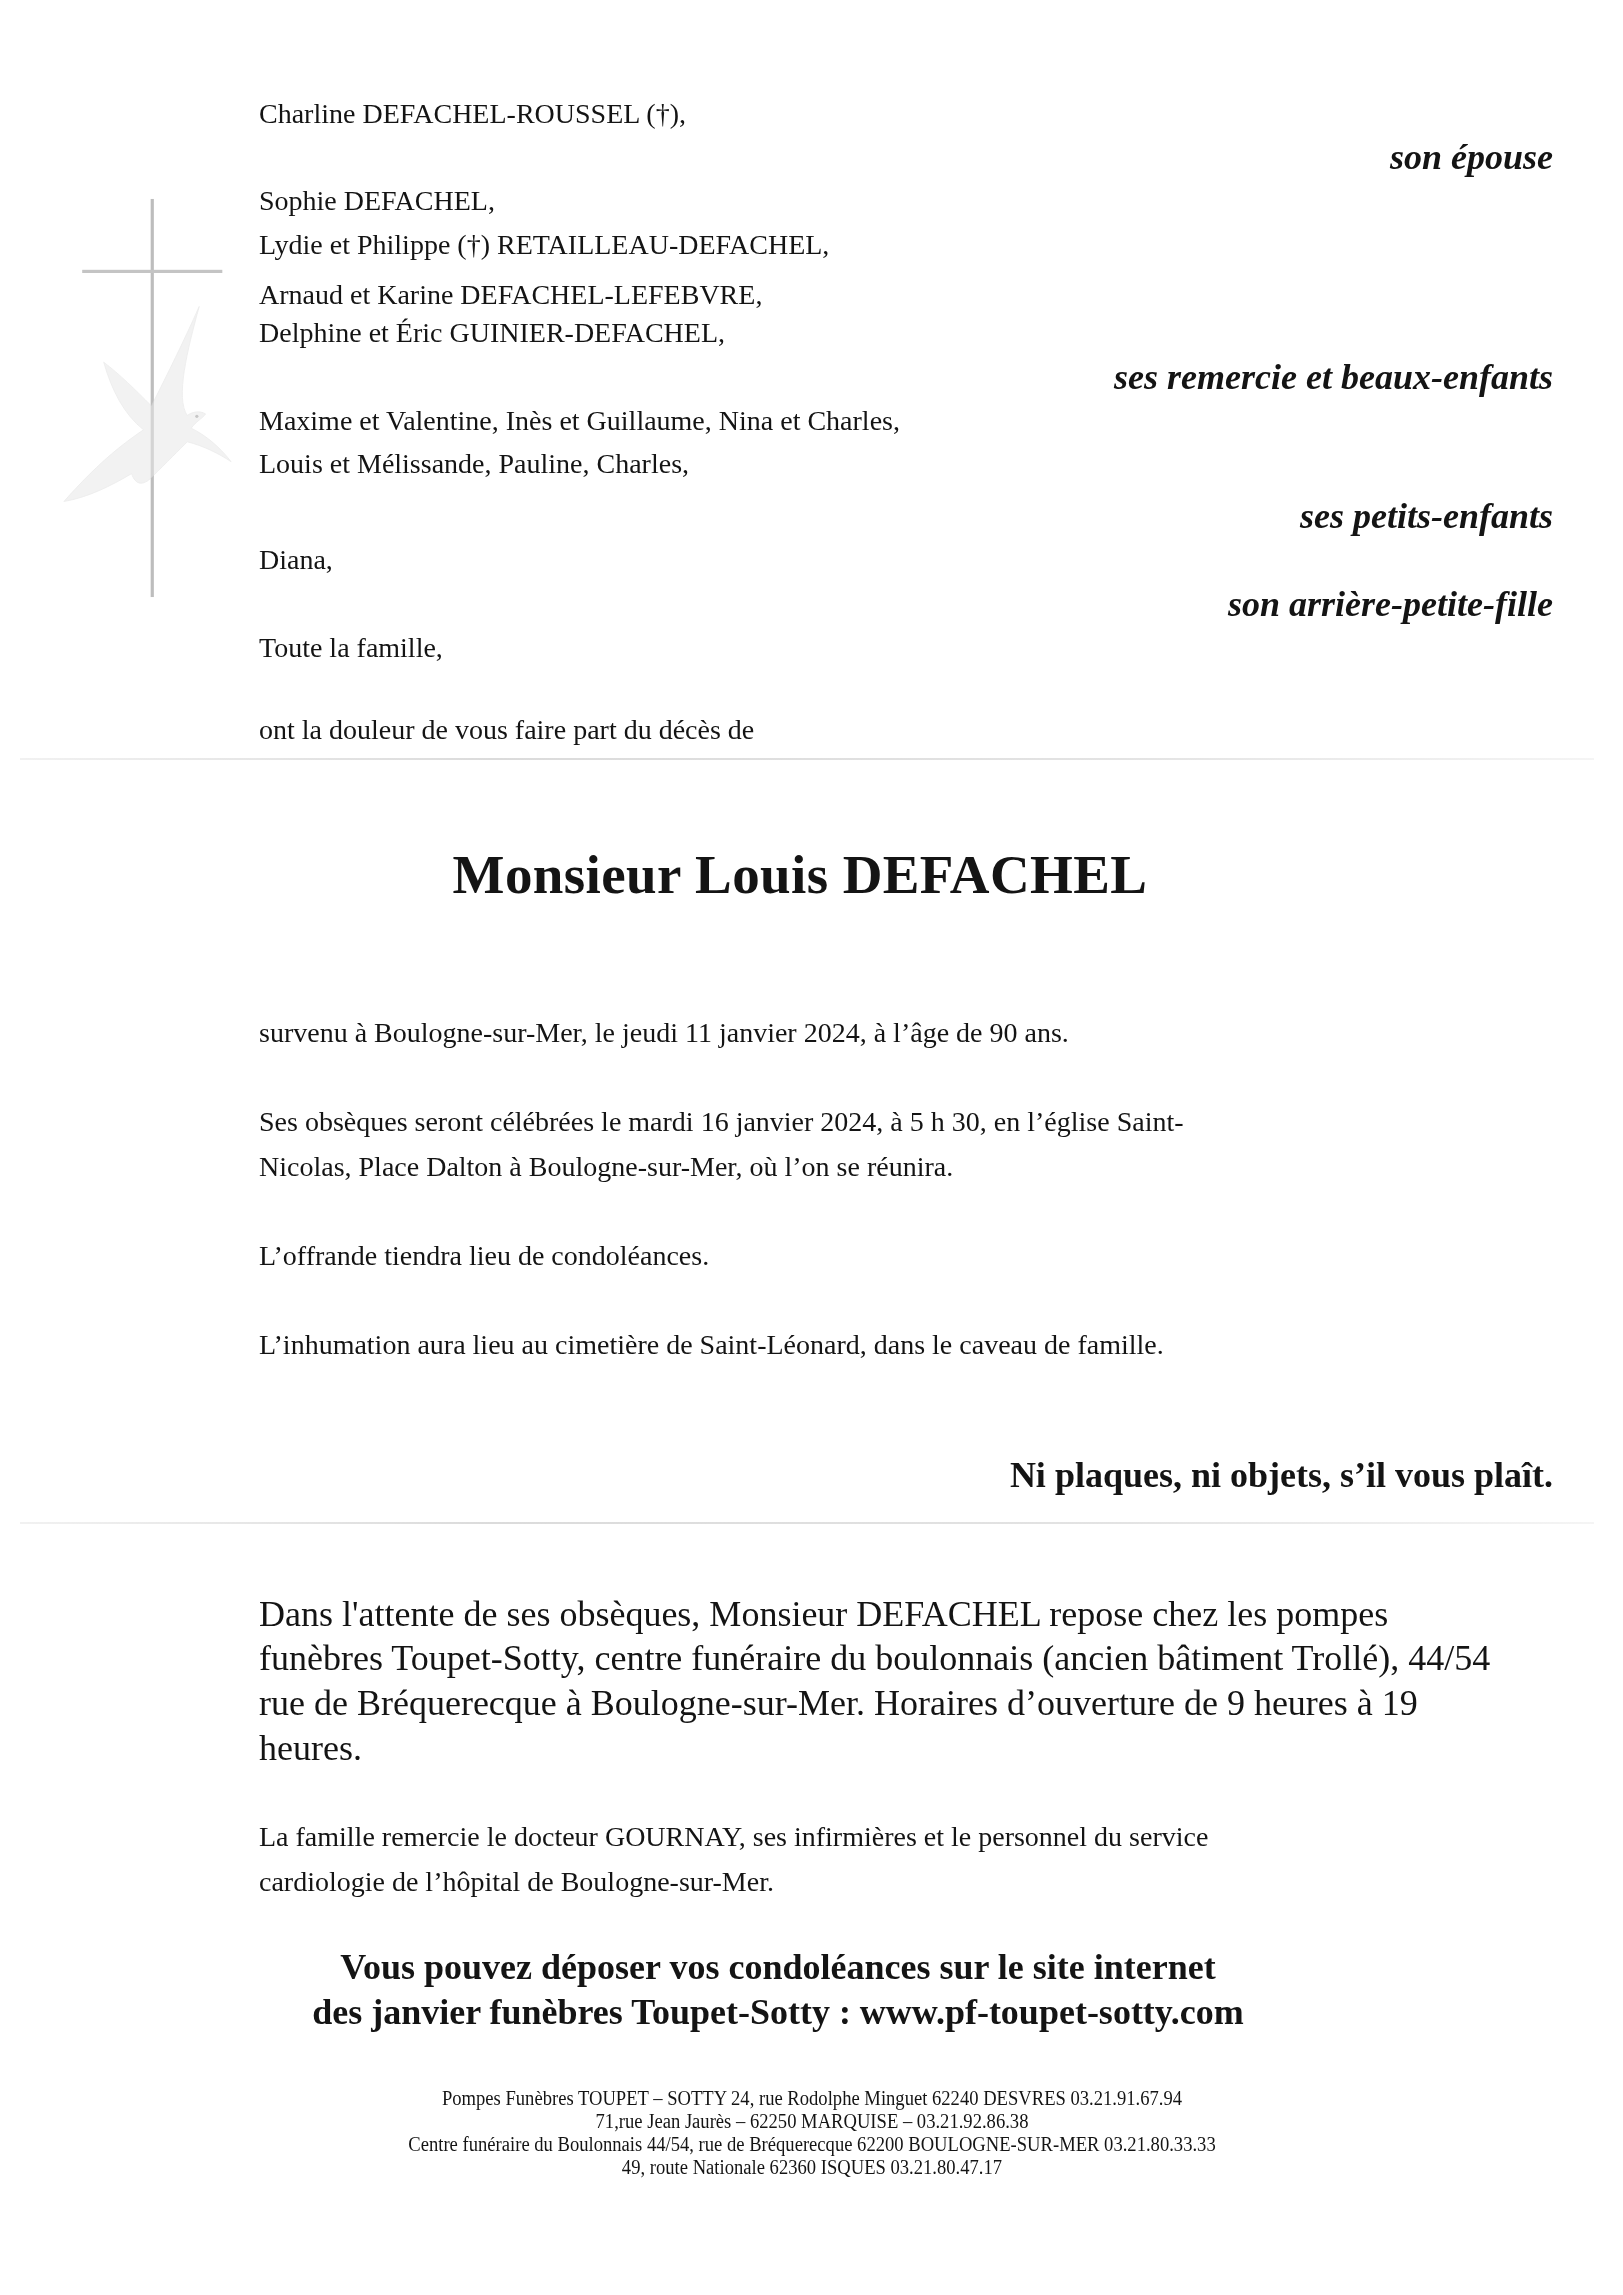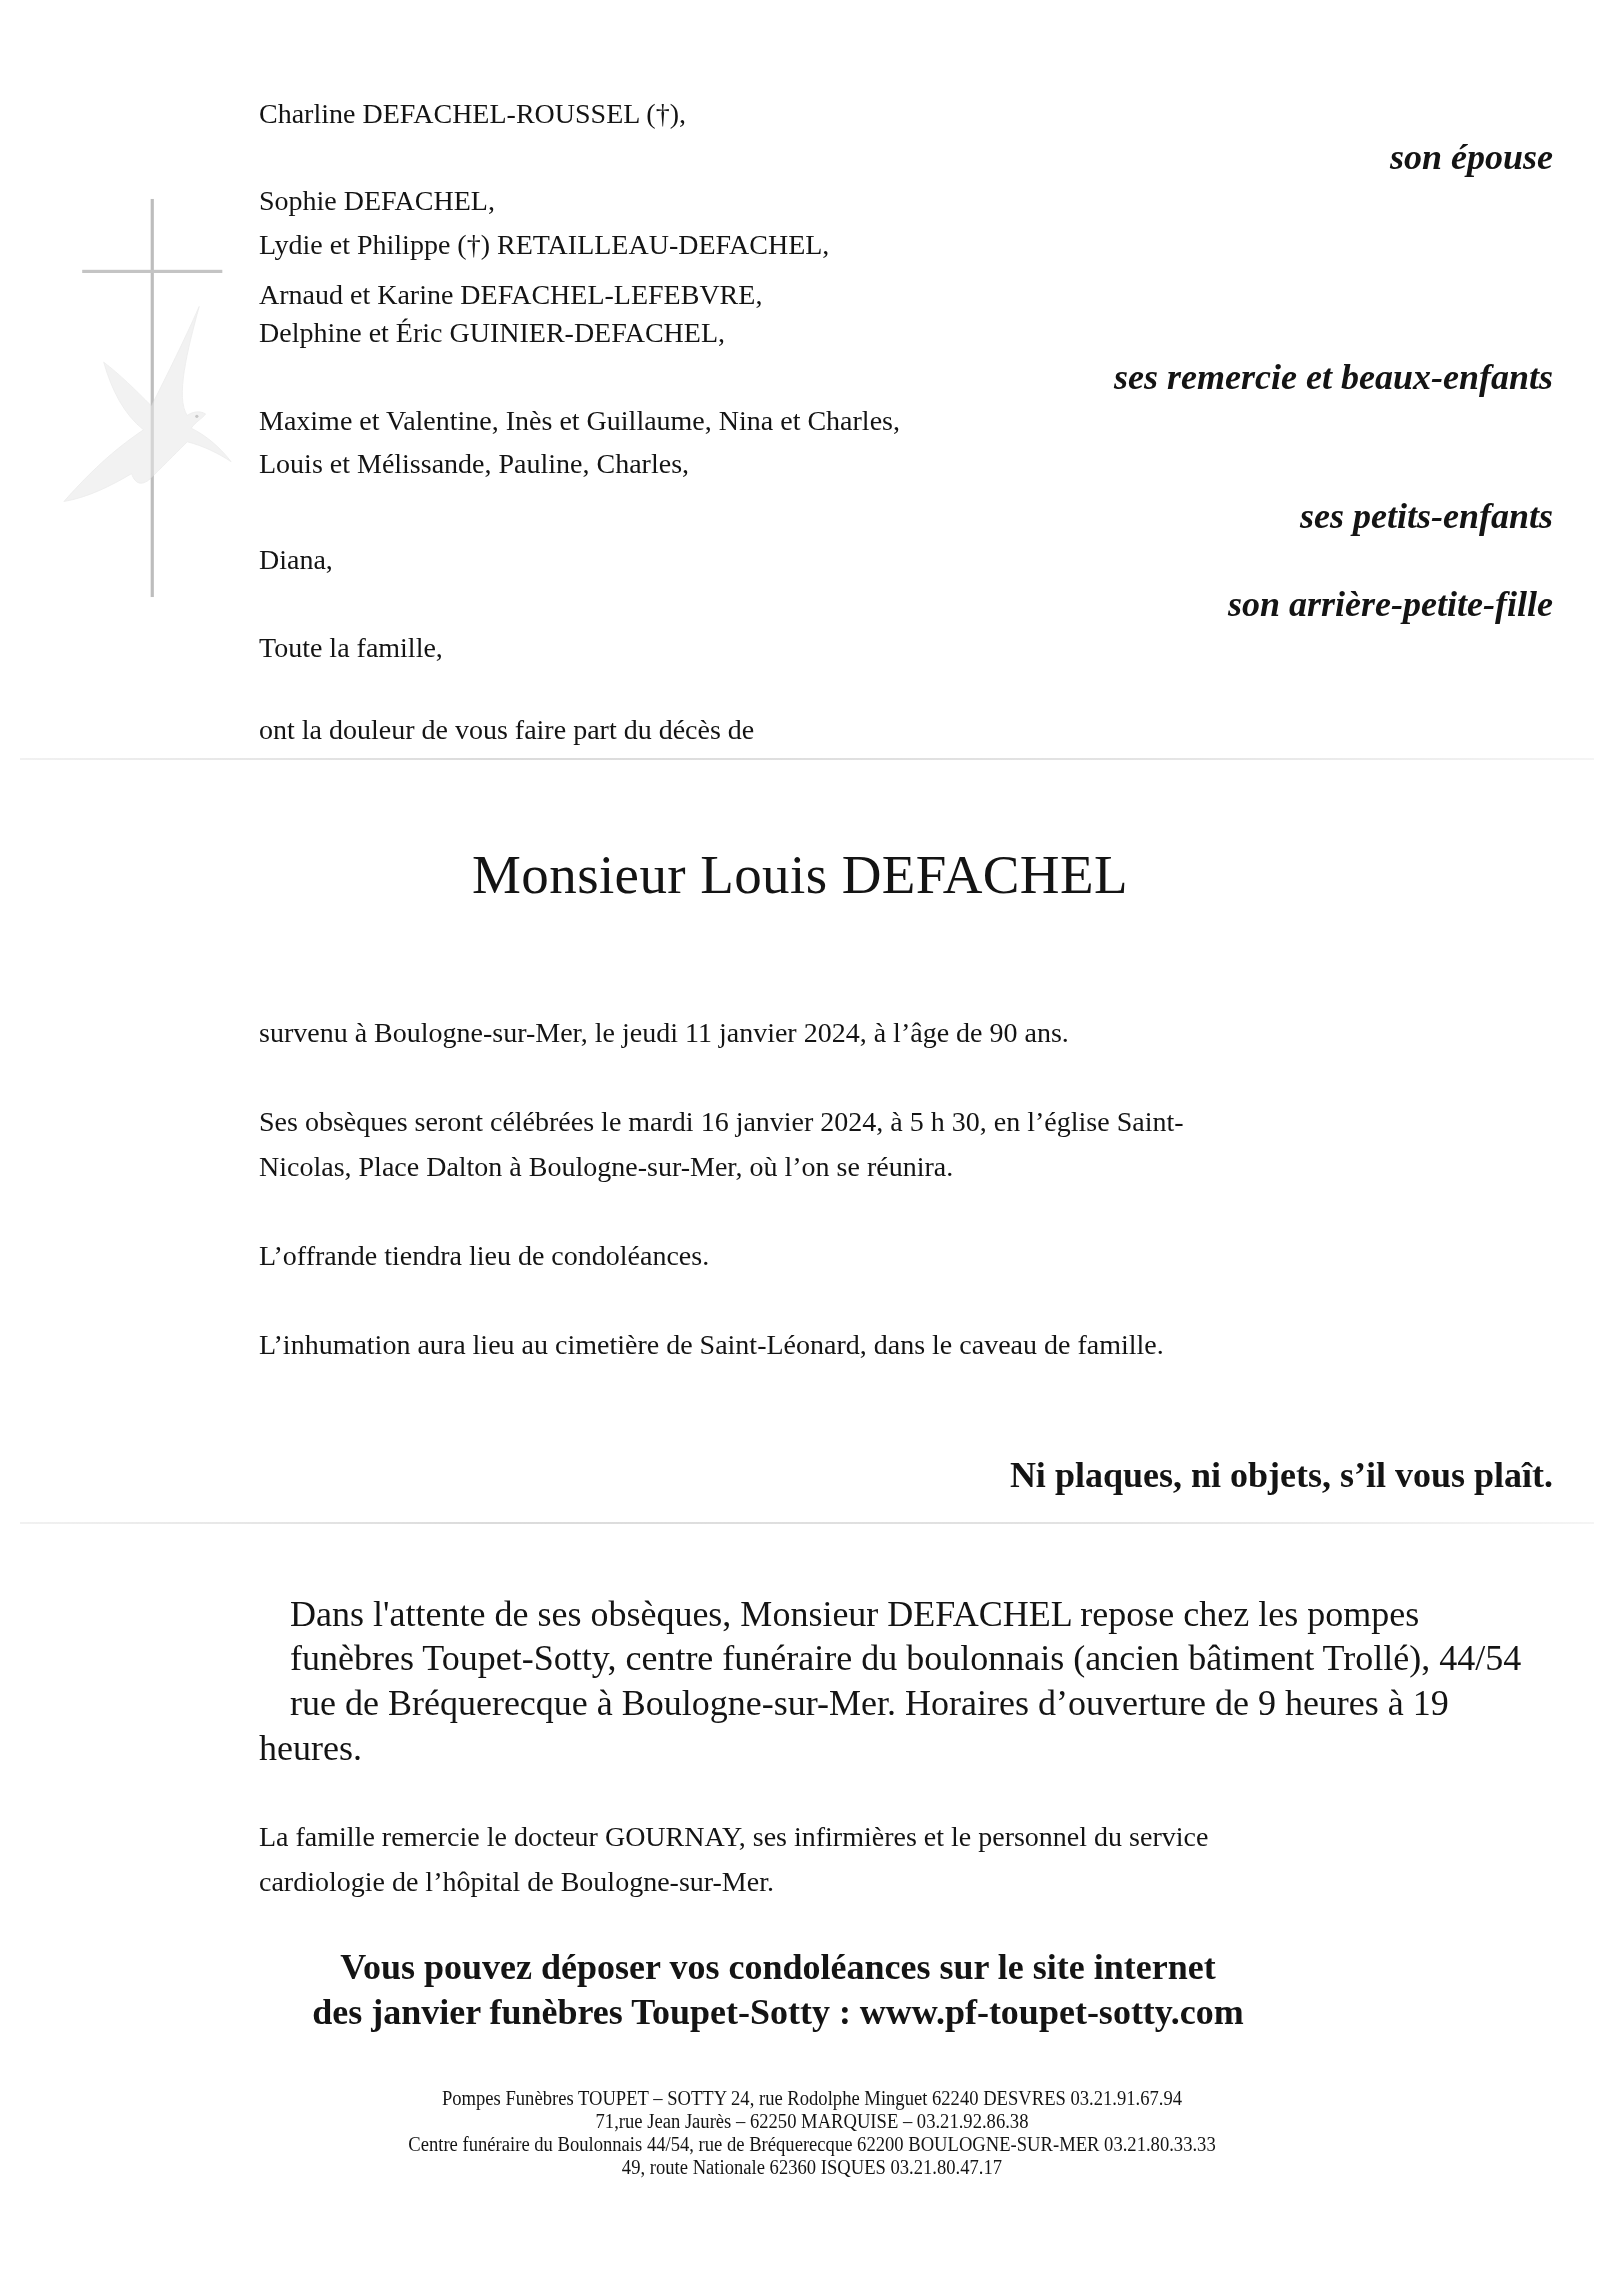--- a/index.html
+++ b/index.html
@@ -15,28 +15,28 @@
   .rel {
     position: absolute; right: 71px; white-space: nowrap;
     font-size: 36px; line-height: 44px; font-style: italic; text-align: right; font-weight: bold;
   }
   .sep {
     position: absolute; left: 20px; width: 1574px; height: 1.6px;
     background: linear-gradient(90deg, rgba(200,200,200,0.25), rgba(210,210,210,0.8) 30%, rgba(215,215,215,0.7) 70%, rgba(220,220,220,0.3));
   }
   .title {
     position: absolute; left: 0; width: 1600px; text-align: center;
-    top: 843px; font-size: 55px; line-height: 64px; font-weight: normal;
+    top: 843px; font-size: 55px; line-height: 64px; font-weight: bold;
     letter-spacing: 0.4px;
   }
   .para {
     position: absolute; left: 259px; width: 1293px;
     font-size: 36px; line-height: 45px;
   }
-  .just { text-align: justify; text-align-last: left; margin-left: 31px; }
+  .just { text-align: justify; text-align-last: left; }
   .bold-right {
     position: absolute; right: 71px; top: 1453px; font-size: 36px; line-height: 45px;
     font-weight: bold; white-space: nowrap; margin-left: 12px;
   }
   .condo {
     position: absolute; left: 0; width: 1556px; text-align: center;
     font-size: 36px; line-height: 45px; font-weight: bold;
   }
   .footer {
     position: absolute; left: 0; width: 1624px; text-align: center;

